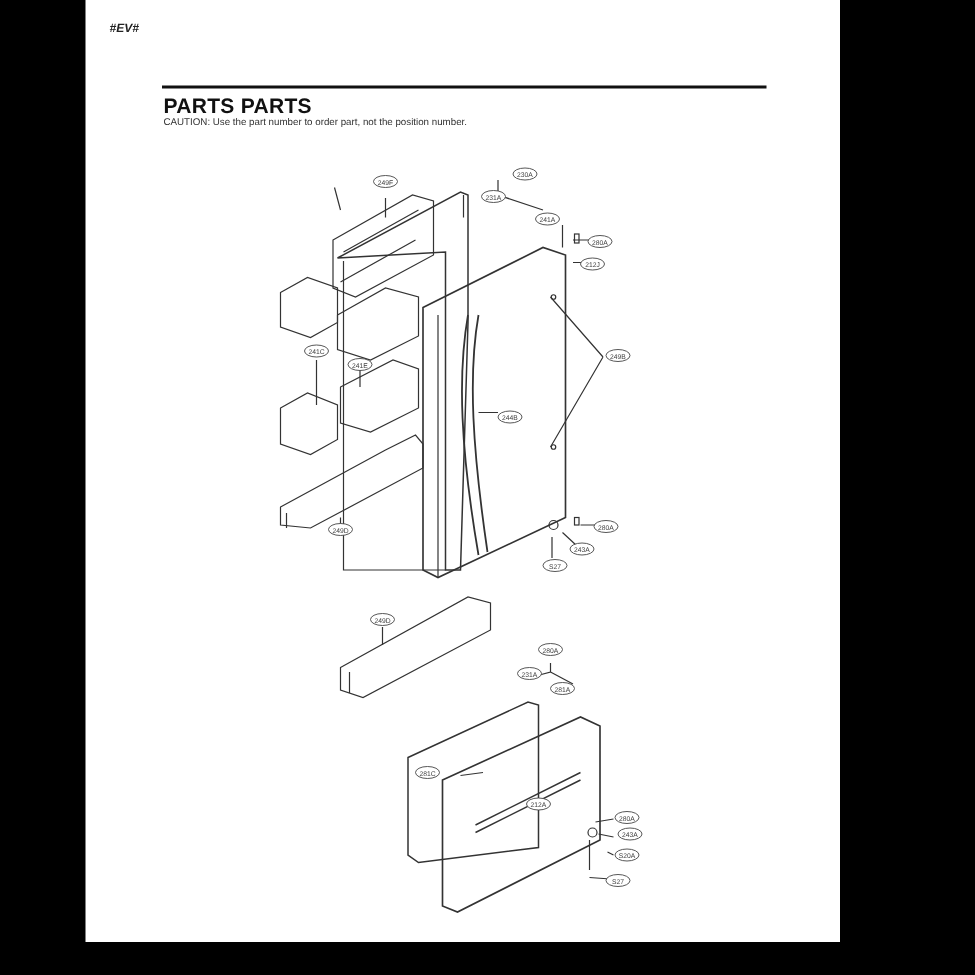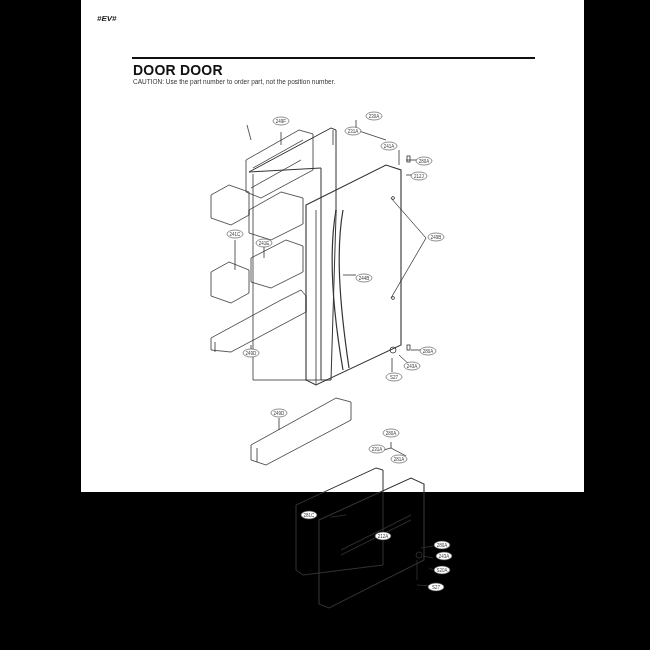--- a/index.html
+++ b/index.html
@@ -1,32 +1,32 @@
 <!DOCTYPE html>
 <html><head>
 <meta charset="utf-8">
 <style>
   html, body { margin:0; padding:0; }
   body { width:650px; height:650px; background:#000; position:relative; overflow:hidden; font-family:"Liberation Sans", sans-serif; }
-  .page { position:absolute; left:81px; top:0; width:503px; height:492px; background:#fff; }
+  .page { position:absolute; left:57px; top:0; width:503px; height:628px; background:#fff; }
   .header-tag { position:absolute; left:16px; top:14px; font-size:8px; font-weight:bold; color:#222; font-style:italic; }
   .title-rule { position:absolute; left:51px; top:57px; width:403px; height:2px; background:#111; }
   .title { position:absolute; left:52px; top:62px; font-size:14px; font-weight:bold; color:#111; letter-spacing:0.2px; }
   .caution { position:absolute; left:52px; top:78px; font-size:6.5px; color:#333; }
   .footer { position:absolute; left:0; width:100%; top:627px; text-align:center; font-family:"Liberation Serif", serif; font-size:8px; color:#333; }
   svg.diagram { position:absolute; left:0; top:0; }
   .lbl { font-family:"Liberation Sans", sans-serif; font-size:4.5px; fill:#444; text-anchor:middle; }
 </style>
 </head>
 <body>
 
 <div class="page">
   <div class="header-tag">#EV#</div>
   <div class="title-rule"></div>
-  <div class="title">DOOR DOOR</div>
+  <div class="title">PARTS PARTS</div>
   <div class="caution">CAUTION: Use the part number to order part, not the position number.</div>
 
   <svg class="diagram" width="503" height="650" viewBox="0 0 503 650">
     <g fill="none" stroke="#333" stroke-width="0.8">
 
       <path d="M165,160 L218,130 L232,134 L232,170 L180,198 L165,192 Z"></path>
       <path d="M172,168 L222,140 M170,188 L220,160"></path>
 
       <path d="M130,195 L148,185 L168,192 L168,215 L150,225 L130,218 Z"></path>
       <path d="M130,272 L148,262 L168,270 L168,293 L150,303 L130,296 Z"></path>

